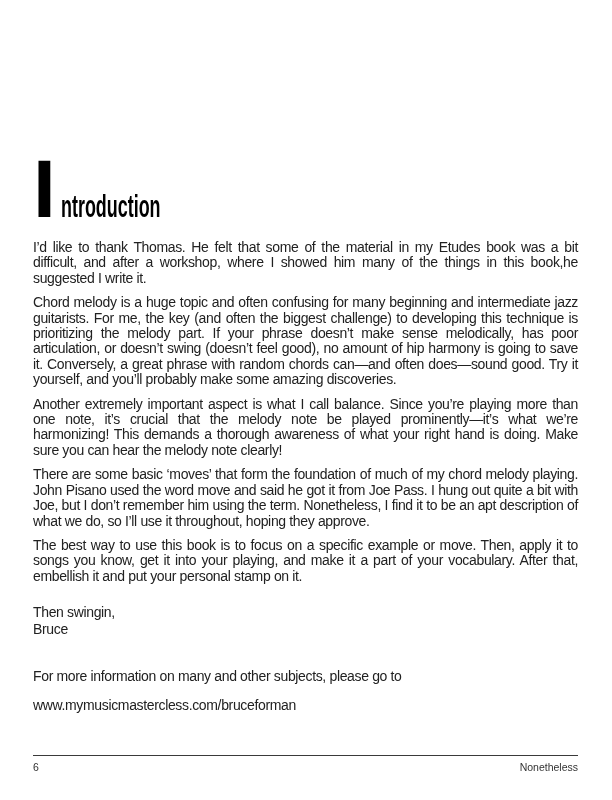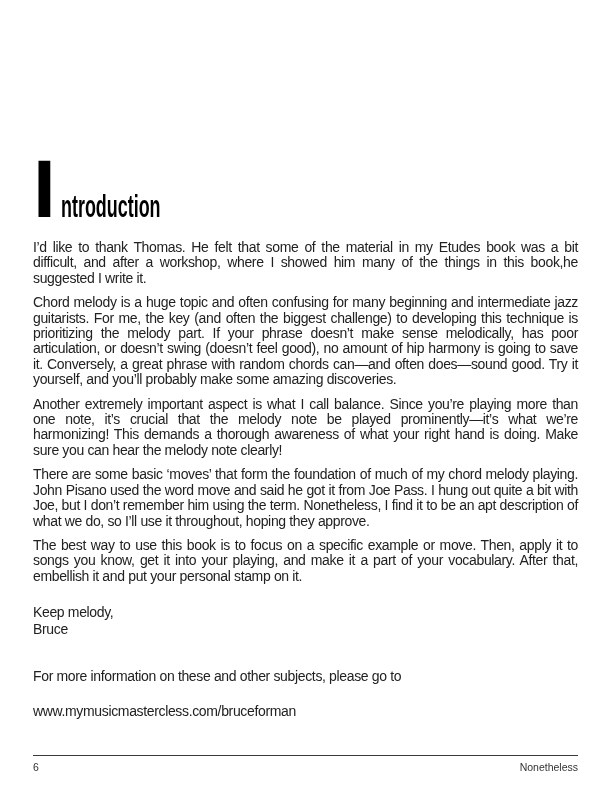--- a/index.html
+++ b/index.html
@@ -47,21 +47,21 @@
     letter-spacing: -0.35px;
   }
   .para {
     margin: 0 0 9px 0;
     text-align: justify;
   }
   .line { margin: 0; text-align: left; }
   .signoff-1 { margin-top: 21px; }
   .signoff-2 { margin-top: 1px; }
   .info-line { margin-top: 32px; }
-  .url-line { margin-top: 20px; }
+  .url-line { margin-top: 14px; }
   .footer {
     position: absolute;
     left: 33px;
     right: 34px;
     top: 755px;
     border-top: 1px solid #3a3a3a;
     padding-top: 5px;
     display: flex;
     justify-content: space-between;
     align-items: baseline;
@@ -81,24 +81,24 @@
         <span class="heading-rest">ntroduction</span>
     </h1>
 
     <div class="body-text">
       <p class="para">I’d like to thank Thomas. He felt that some of the material in my Etudes book was a bit difficult, and after a workshop, where I showed him many of the things in this book,he suggested I write it.</p>
       <p class="para">Chord melody is a huge topic and often confusing for many beginning and intermediate jazz guitarists. For me, the key (and often the biggest challenge) to developing this technique is prioritizing the melody part. If your phrase doesn’t make sense melodically, has poor articulation, or doesn’t swing (doesn’t feel good), no amount of hip harmony is going to save it. Conversely, a great phrase with random chords can—and often does—sound good. Try it yourself, and you’ll probably make some amazing discoveries.</p>
       <p class="para">Another extremely important aspect is what I call balance. Since you’re playing more than one note, it’s crucial that the melody note be played prominently—it’s what we’re harmonizing! This demands a thorough awareness of what your right hand is doing. Make sure you can hear the melody note clearly!</p>
       <p class="para">There are some basic ‘moves’ that form the foundation of much of my chord melody playing. John Pisano used the word move and said he got it from Joe Pass. I hung out quite a bit with Joe, but I don’t remember him using the term. Nonetheless, I find it to be an apt description of what we do, so I’ll use it throughout, hoping they approve.</p>
       <p class="para">The best way to use this book is to focus on a specific example or move. Then, apply it to songs you know, get it into your playing, and make it a part of your vocabulary. After that, embellish it and put your personal stamp on it.</p>
 
-      <p class="line signoff-1">Keep melody,</p>
+      <p class="line signoff-1">Then swingin,</p>
       <p class="line signoff-2">Bruce</p>
 
-      <p class="line info-line">For more information on these and other subjects, please go to</p>
+      <p class="line info-line">For more information on many and other subjects, please go to</p>
       <p class="line url-line">www.mymusicmastercless.com/bruceforman</p>
     </div>
   </div>
 
   <div class="footer">
     <span>6</span>
     <span>Nonetheless</span>
   </div>
 </div>
 

